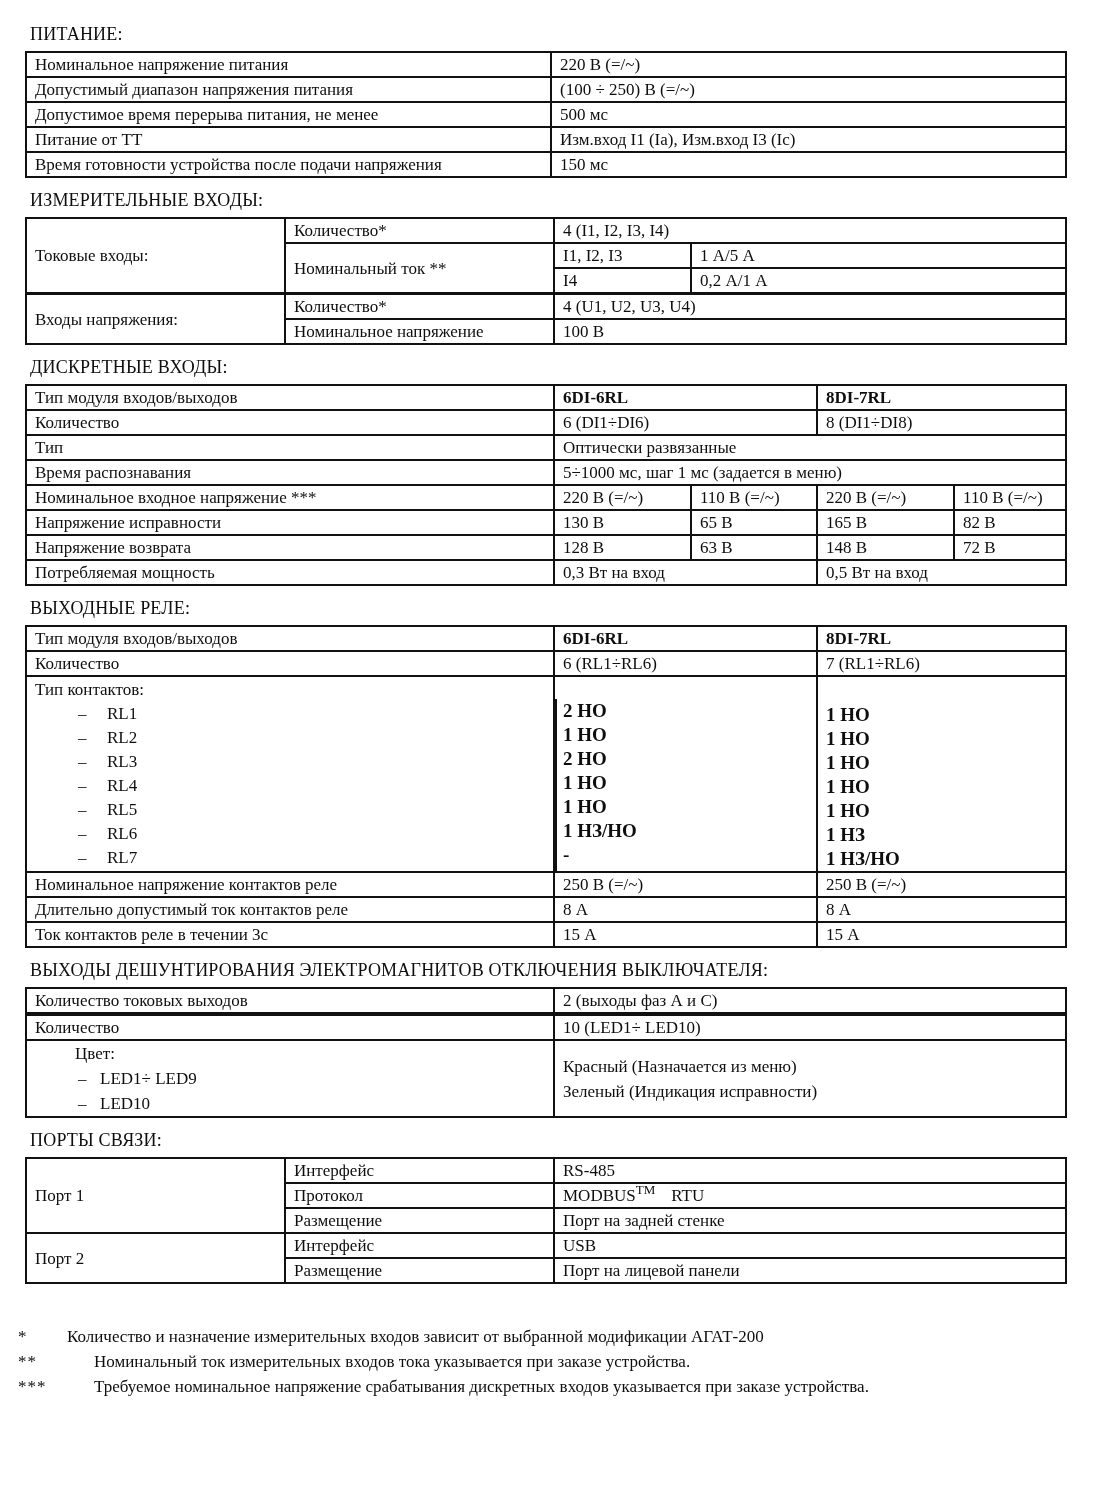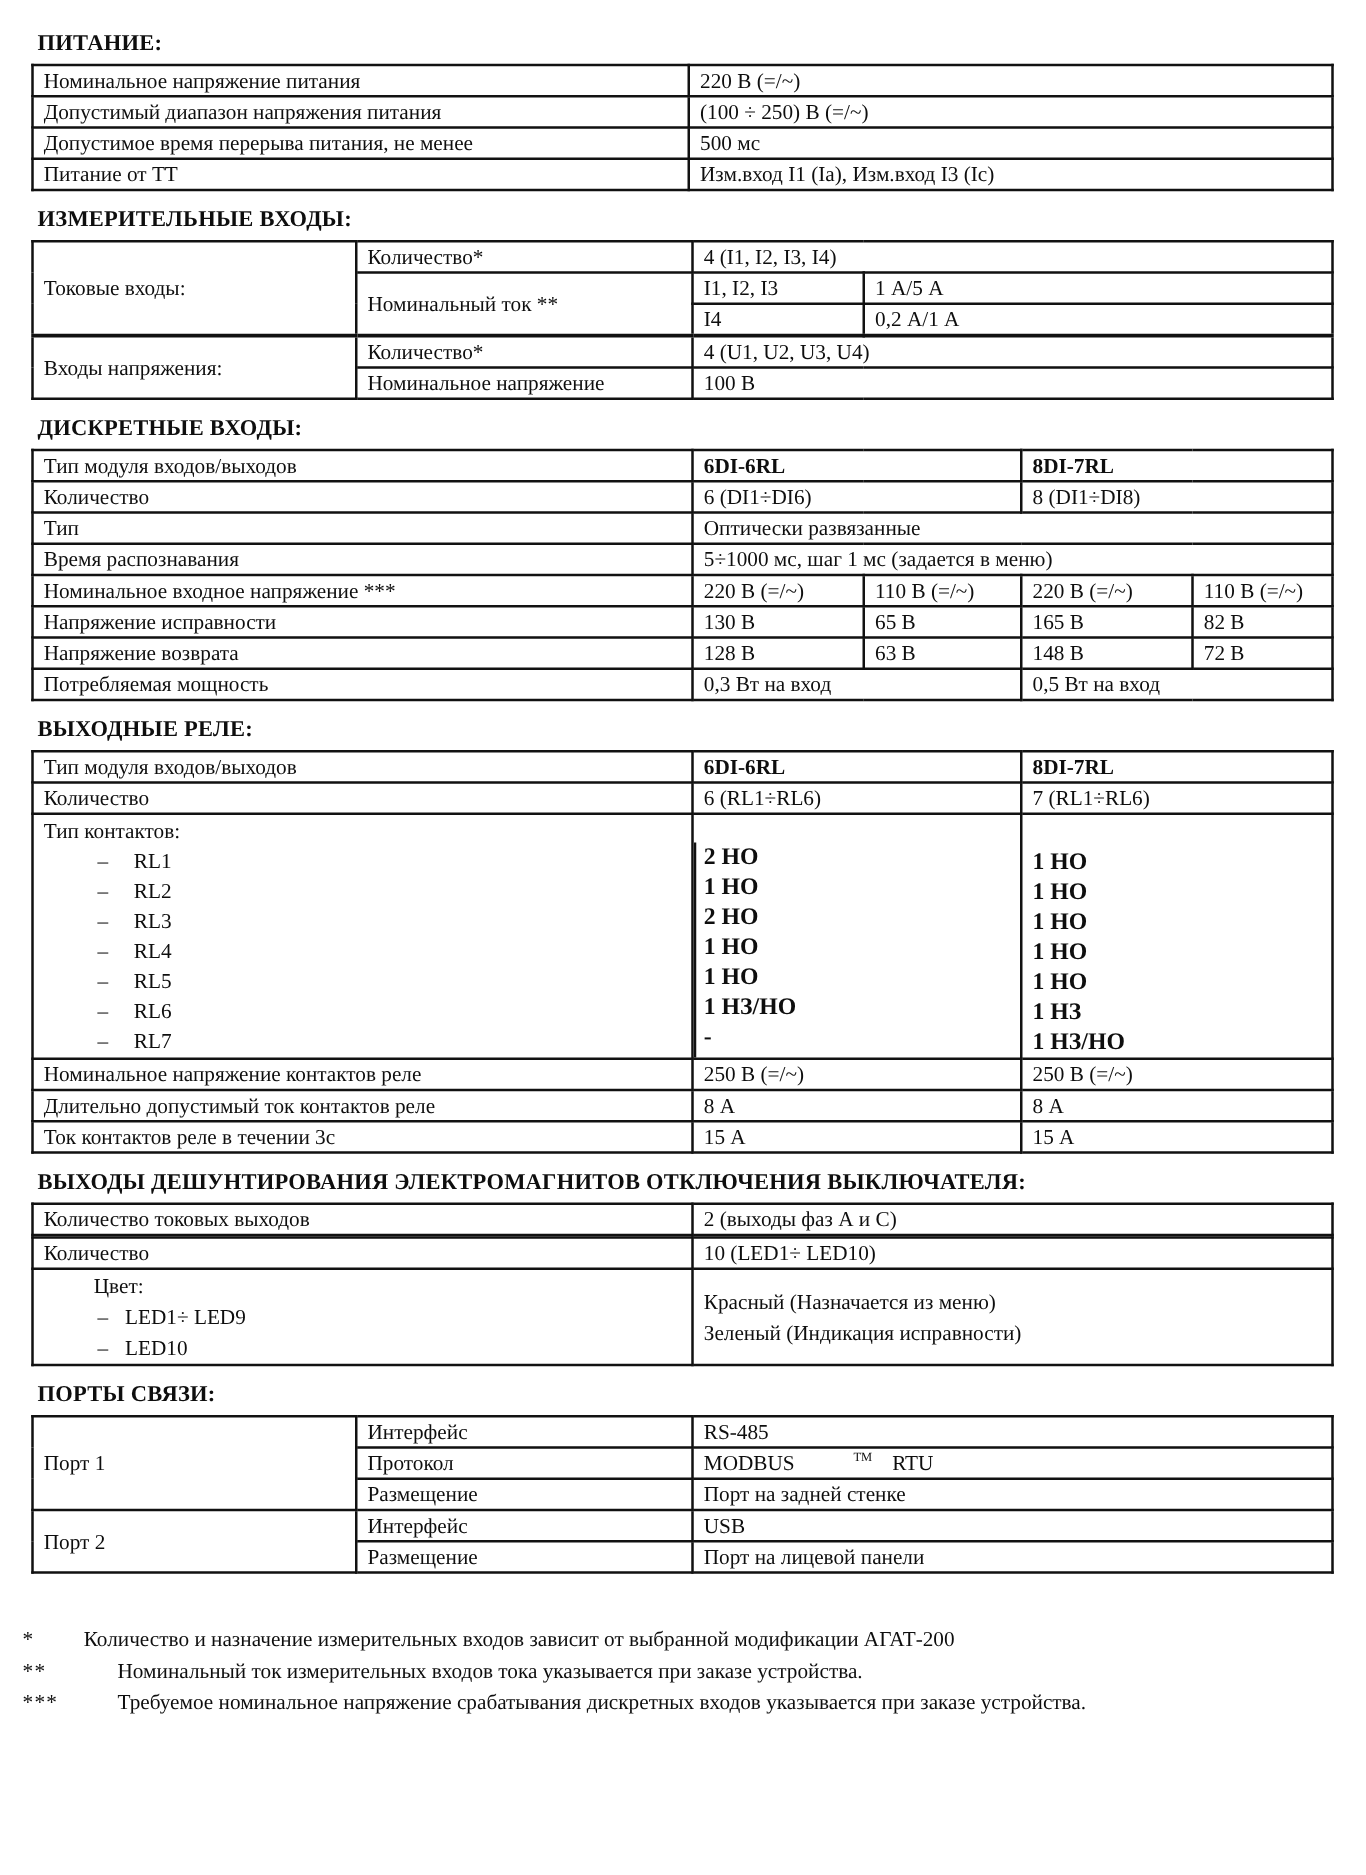--- a/index.html
+++ b/index.html
@@ -7,21 +7,21 @@
   body {
     width:1093px; height:1500px;
     color:#0e0e0e;
     font-family:"Liberation Serif","DejaVu Serif",serif;
     font-size:17px;
     -webkit-font-smoothing:antialiased;
   }
   .page { width:1093px; height:1500px; padding-top:24px; overflow:hidden; position:relative; }
 
   h2.sec {
-    font-size:18px; font-weight:bold; line-height:21px;
+    font-size:18px; font-weight:normal; line-height:21px;
     margin:12px 0 6px 30px; letter-spacing:.2px; white-space:nowrap;
   }
   h2.sec.first { margin-top:0; }
 
   table.spec {
     border-collapse:collapse; table-layout:fixed;
     margin-left:25px; width:1040px;
     font-size:17px;
   }
   table.spec td {
@@ -59,21 +59,21 @@
   td.contacts-vals.b { padding-top:26px; }
 
   
   td.color-label { vertical-align:top; height:76px; padding-top:1px; }
   td.color-label .cl-title { line-height:25px;margin-left:40px; }
   td.color-label .li { line-height:25px; }
   td.color-label .li .dash { margin-left:43px; width:22px; flex:0 0 22px; }
   td.color-vals { vertical-align:top; padding-top:26px;margin-top:12px; }
   td.color-vals .v { line-height:25px; }
 
-  sup { font-size:10px; vertical-align:super; line-height:0;margin-left:47px; }
+  sup { font-size:13px; vertical-align:super; line-height:0; }
   .rest { margin-left:16px; }
 
   .footnotes { margin-top:40px; }
   .footnote { position:relative; padding-left:94px; line-height:25px; white-space:nowrap; }
   .footnote .fn-marker { position:absolute; left:18px; top:0; letter-spacing:1px; }
   .footnote.fn1 { padding-left:67px; }
 </style>
 </head>
 <body>
 
@@ -94,20 +94,24 @@
       <td>Допустимый диапазон напряжения питания</td>
       <td>(100 ÷ 250) В (=/~)</td>
     </tr>
     <tr>
       <td>Допустимое время перерыва питания, не менее</td>
       <td>500 мс</td>
     </tr>
     <tr>
       <td>Питание от ТТ</td>
       <td>Изм.вход I1 (Ia), Изм.вход I3 (Ic)</td>
+    </tr>
+    <tr>
+      <td>Время готовности устройства после подачи напряжения</td>
+      <td>150 мс</td>
     </tr>
   </tbody>
     </table>
 
   <h2 class="sec">ИЗМЕРИТЕЛЬНЫЕ ВХОДЫ:</h2>
   <table class="spec">
     <colgroup>
         <col style="width:259px">
         <col style="width:269px">
         <col style="width:137px">

